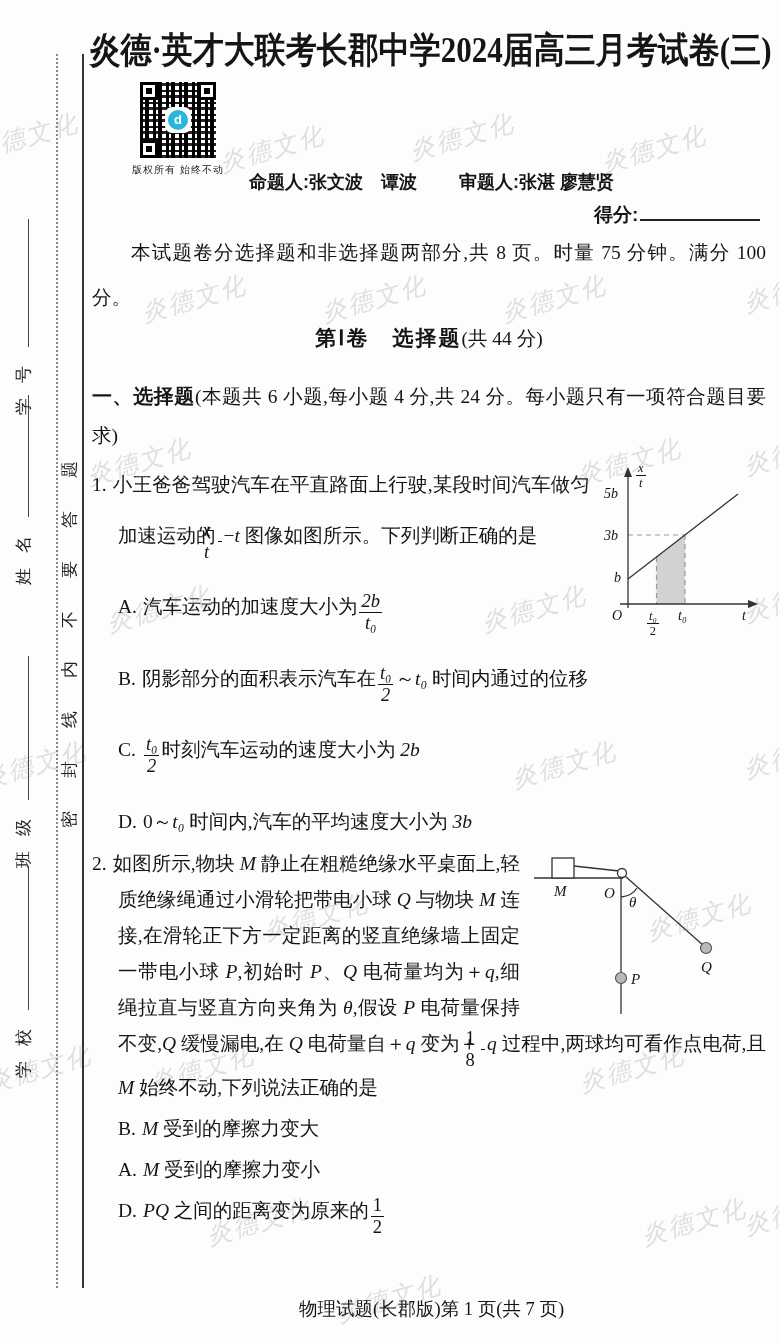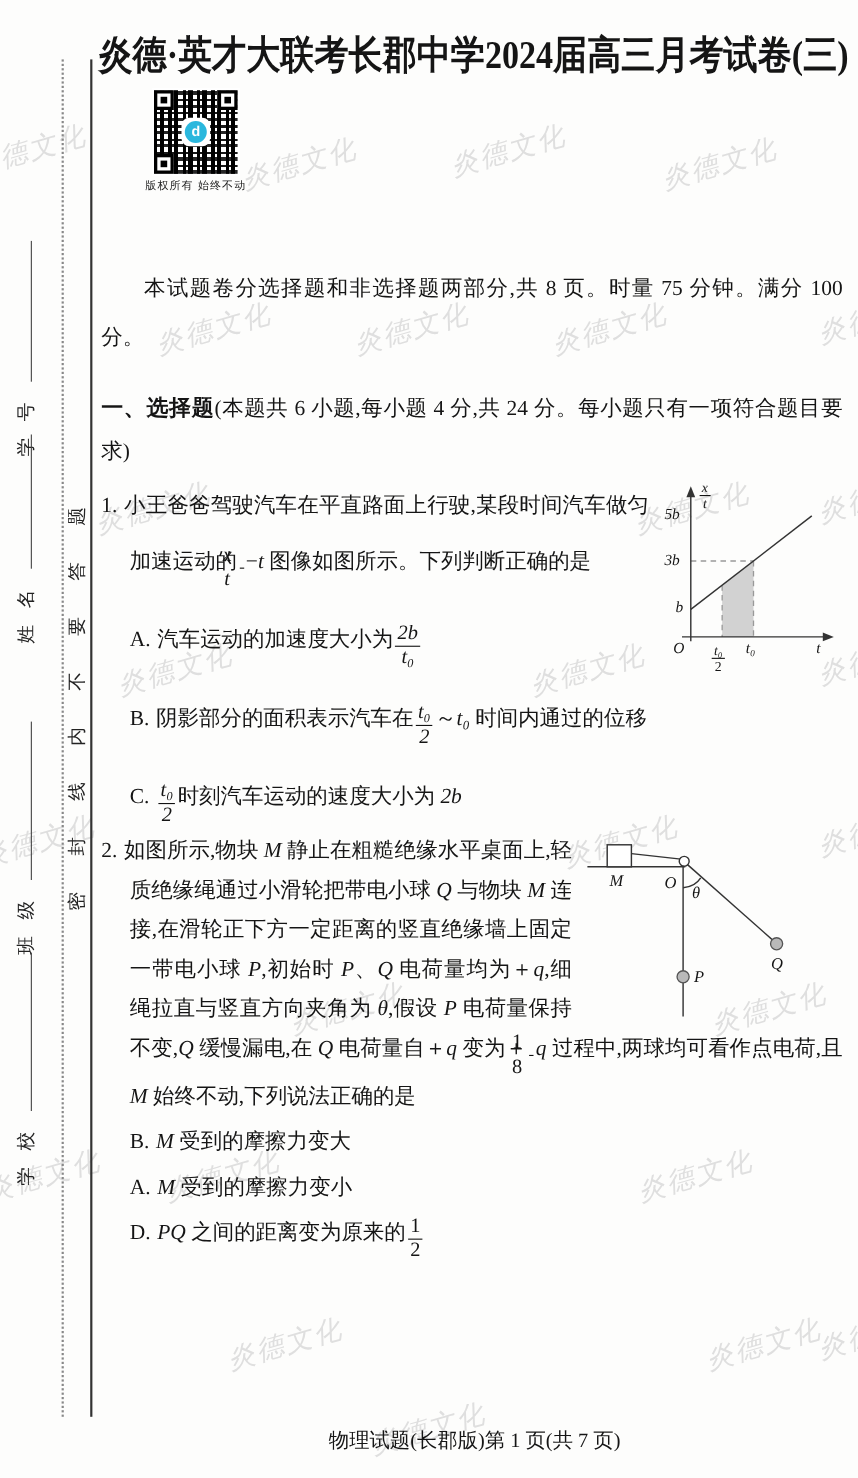--- a/index.html
+++ b/index.html
@@ -36,21 +36,21 @@
   .subject{position:absolute;left:83px;right:0;top:90px;text-align:center;z-index:1;
       font-family:"Liberation Sans","DejaVu Sans",sans-serif;font-weight:bold;font-size:33px;
       letter-spacing:34px;text-indent:34px;}
   .authors{position:absolute;left:83px;right:0;top:170px;text-align:center;z-index:1;
       font-family:"Liberation Sans",sans-serif;font-weight:bold;font-size:18px;}
   .authors .gap{margin-left:42px;}
   .score{position:absolute;left:594px;top:202px;z-index:1;
       font-family:"Liberation Sans",sans-serif;font-weight:bold;font-size:19px;}
   .score-line{display:inline-block;width:120px;height:14px;border-bottom:2px solid #222;margin-left:2px;}
   
-  .main{position:absolute;left:92px;top:240px;width:674px;z-index:1;font-size:19.5px;text-align:justify;}
+  .main{position:absolute;left:92px;top:230px;width:674px;z-index:1;font-size:19.5px;text-align:justify;}
   .intro{margin:0;text-indent:2em;line-height:45px;}
   .sec-title{text-align:center;margin-top:2px;line-height:32px;font-size:21px;}
   .sec-title b{font-family:"Liberation Sans",sans-serif;letter-spacing:2px;}
   .note{font-size:19.5px;font-weight:normal;}
   .part-head{margin-top:22px;line-height:39px;}
   .part-head b{font-family:"Liberation Sans",sans-serif;font-size:20px;margin-top:44px;}
   .q{margin-top:4px;}
   .stem{margin:0;padding-left:26px;text-indent:-26px;line-height:51px;}
   .q2 .stem{line-height:36px;}
   .qnum{margin-right:6px;}
@@ -140,26 +140,35 @@
     <div class="finder f-bl">
         <i></i>
       </div>
     <div class="qr-logo-ring">
       <span class="qr-logo">d</span>
     </div>
   </div>
   <div class="qr-cap">版权所有 始终不动</div>
 
 
-
+  <div class="authors">
+    <span>命题人:张文波　谭波</span><span class="gap">审题人:张湛 廖慧贤</span>
+  </div>
+
+  <div class="score">
+    <span>得分:</span><span class="score-line"></span>
+  </div>
 
   <div class="main">
 
     <p class="intro">本试题卷分选择题和非选择题两部分,共 8 页。时量 75 分钟。满分 100 分。</p>
 
+    <div class="sec-title">
+      <b>第Ⅰ卷　选择题</b><span class="note">(共 44 分)</span>
+    </div>
 
     <div class="part-head">
       <b>一、选择题</b><span class="note">(本题共 6 小题,每小题 4 分,共 24 分。每小题只有一项符合题目要求)</span>
     </div>
 
     <div class="q q1">
       <div class="graph">
         <svg width="168" height="158" viewBox="0 0 168 158">
           <polygon points="58.5,96 87,74 87,143 58.5,143" fill="#d2d2d2"></polygon>
           <line class="sd" x1="30" y1="74" x2="87" y2="74"></line>
@@ -183,20 +192,21 @@
             <span class="fn v">t₀</span>
             <span class="fd">2</span>
           </span>
         <span class="gl v" style="left:80px;top:148px">t₀</span>
         <span class="gl v" style="left:144px;top:148px">t</span>
       </div>
       <p class="stem"><span class="qnum">1.</span><span>小王爸爸驾驶汽车在平直路面上行驶,某段时间汽车做匀加速运动的<span class="frac fi"><span class="fn">x</span><span class="fd">t</span></span>−<span class="v">t</span> 图像如图所示。下列判断正确的是</span></p>
       <div class="opt"><span class="olab">A.</span><span>汽车运动的加速度大小为<span class="frac fi"><span class="fn">2b</span><span class="fd">t₀</span></span></span></div>
       <div class="opt"><span class="olab">B.</span><span>阴影部分的面积表示汽车在<span class="frac fi"><span class="fn">t₀</span><span class="fd">2</span></span>～<span class="v">t₀</span> 时间内通过的位移</span></div>
       <div class="opt"><span class="olab">C.</span><span><span class="frac fi"><span class="fn">t₀</span><span class="fd">2</span></span>时刻汽车运动的速度大小为 <span class="v">2b</span></span></div>
+      <div class="opt"><span class="olab">D.</span><span>0～<span class="v">t₀</span> 时间内,汽车的平均速度大小为 <span class="v">3b</span></span></div>
     </div>
 
     <div class="q q2">
       <div class="fig2">
         <svg width="240" height="170" viewBox="0 0 240 170">
           <line class="s" x1="8" y1="30" x2="97" y2="30"></line>
           <rect class="sr" x="26" y="10" width="22" height="20"></rect>
           <line class="s" x1="48" y1="18" x2="93" y2="23"></line>
           <circle class="sr" cx="96" cy="25" r="4.5"></circle>
           <line class="s" x1="95" y1="29" x2="95" y2="166"></line>

